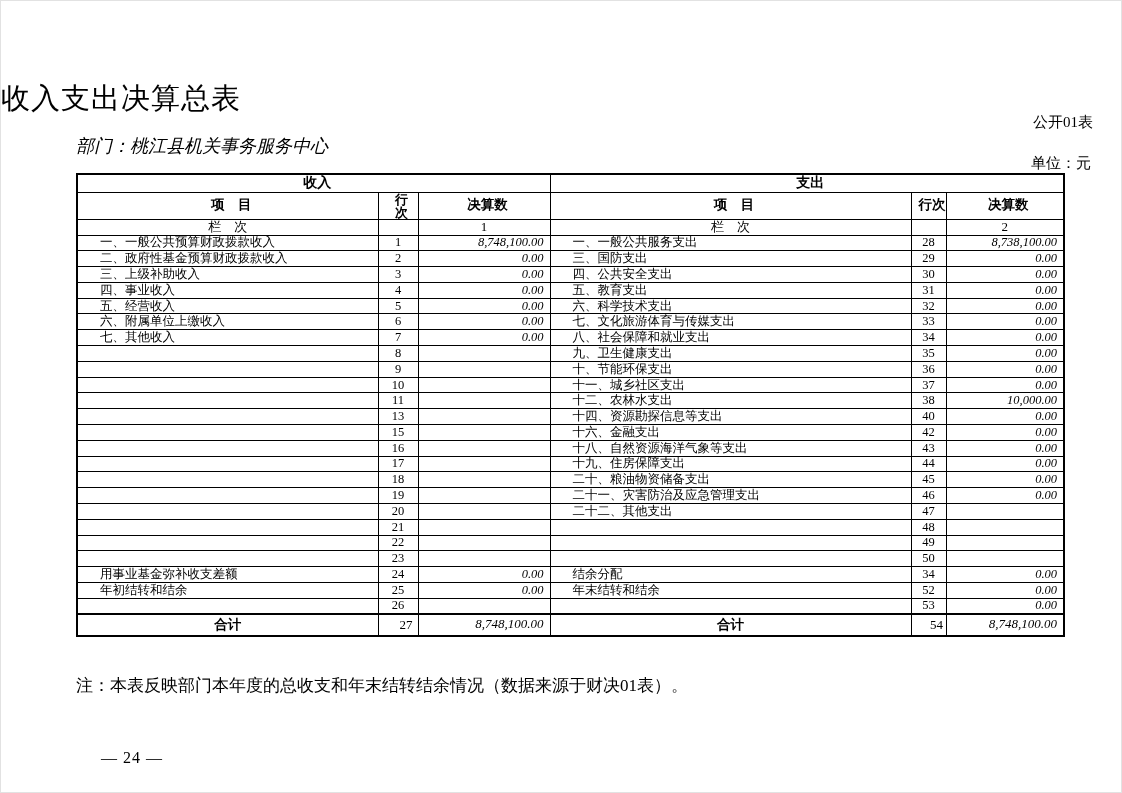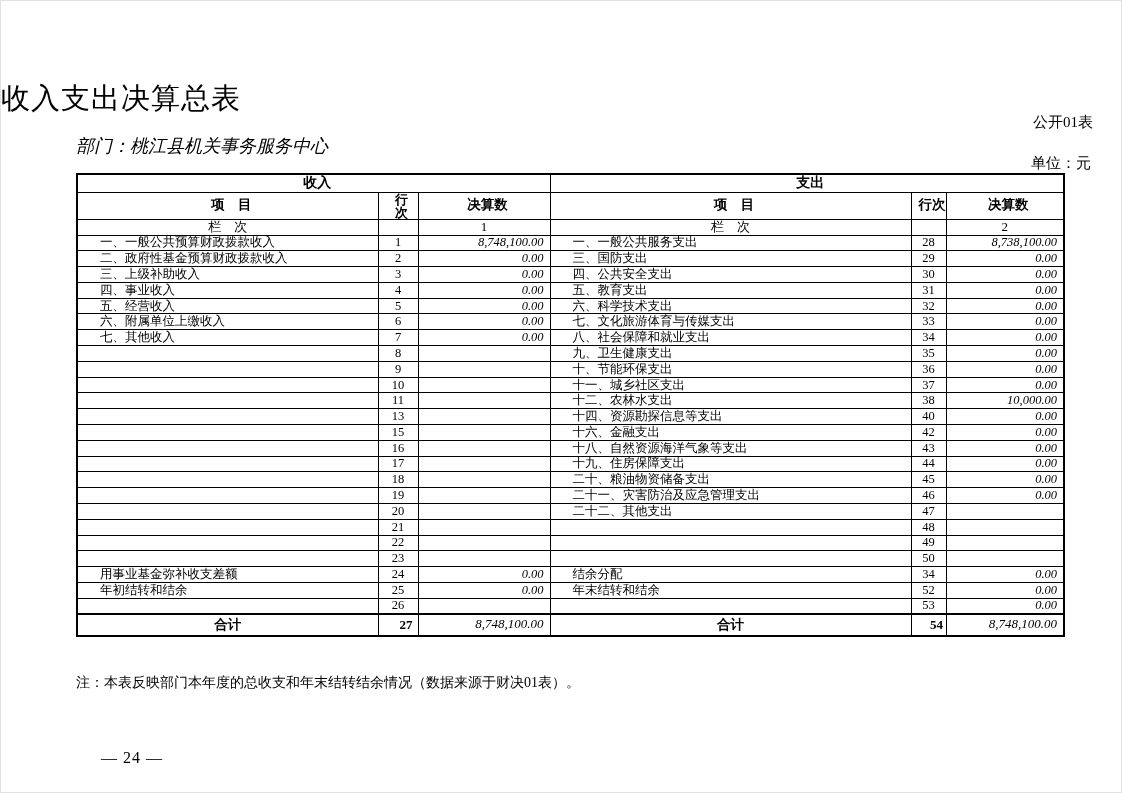--- a/index.html
+++ b/index.html
@@ -61,25 +61,25 @@
   .cell-item { text-align: left; padding-left: 22px; }
   .cell-rowno { text-align: center; }
   .cell-amount { text-align: right; padding-right: 6px; font-style: italic; }
   
   tbody tr:nth-child(24) td:nth-child(1),
   tbody tr:nth-child(25) td:nth-child(1) { padding-left: 56px; }
   tbody tr:nth-child(24) td:nth-child(4),
   tbody tr:nth-child(25) td:nth-child(4) { text-align: center; padding-left: 0; }
   tfoot td { height: 22px; border-top: 2px solid #000; }
   tfoot .cell-total-label { text-align: center; font-weight: bold; font-size: 13.5px; }
-  tfoot .cell-rowno { font-weight: bold; font-size: 13px; padding-left: 16px; }
+  tfoot .cell-rowno { font-weight: normal; font-size: 13px; padding-left: 16px; }
   tfoot .cell-amount { vertical-align: top; padding-top: 2px; font-size: 13px; }
   .note {
     position: absolute; top: 673px; left: 75px;
-    font-size: 14px;
+    font-size: 17px;
   }
   .page-number {
     position: absolute; top: 748px; left: 100px;
     font-size: 16px; letter-spacing: 1px;
   }
 </style>
 </head>
 <body>
 
 <div class="page-title">收入支出决算总表</div>

